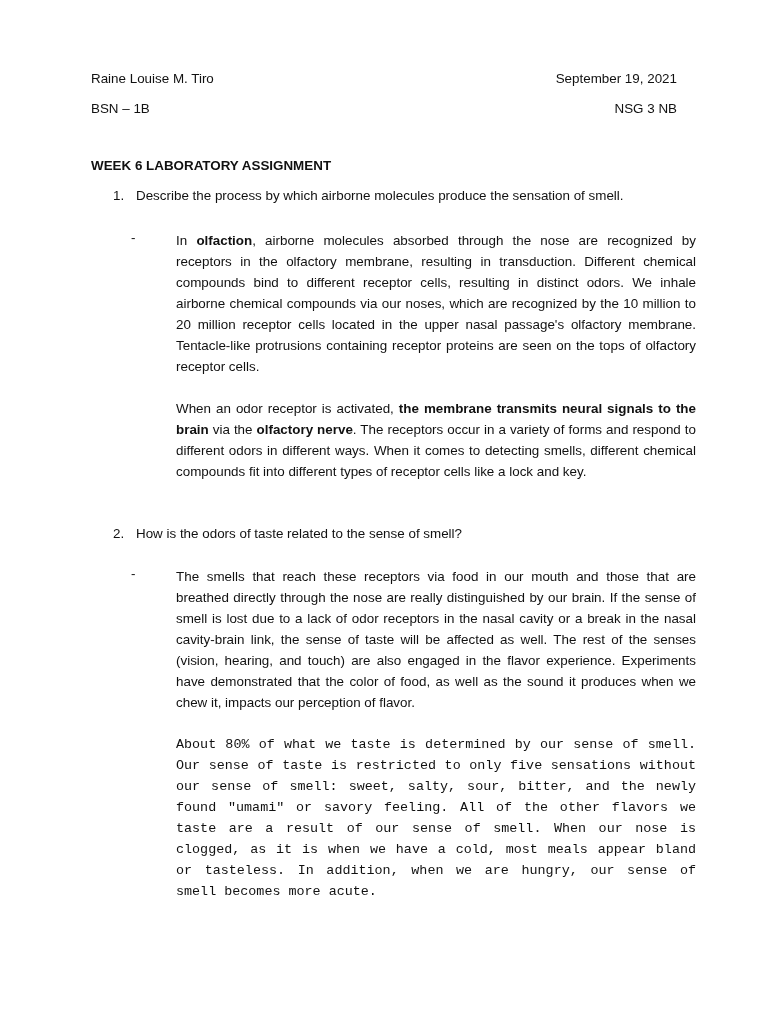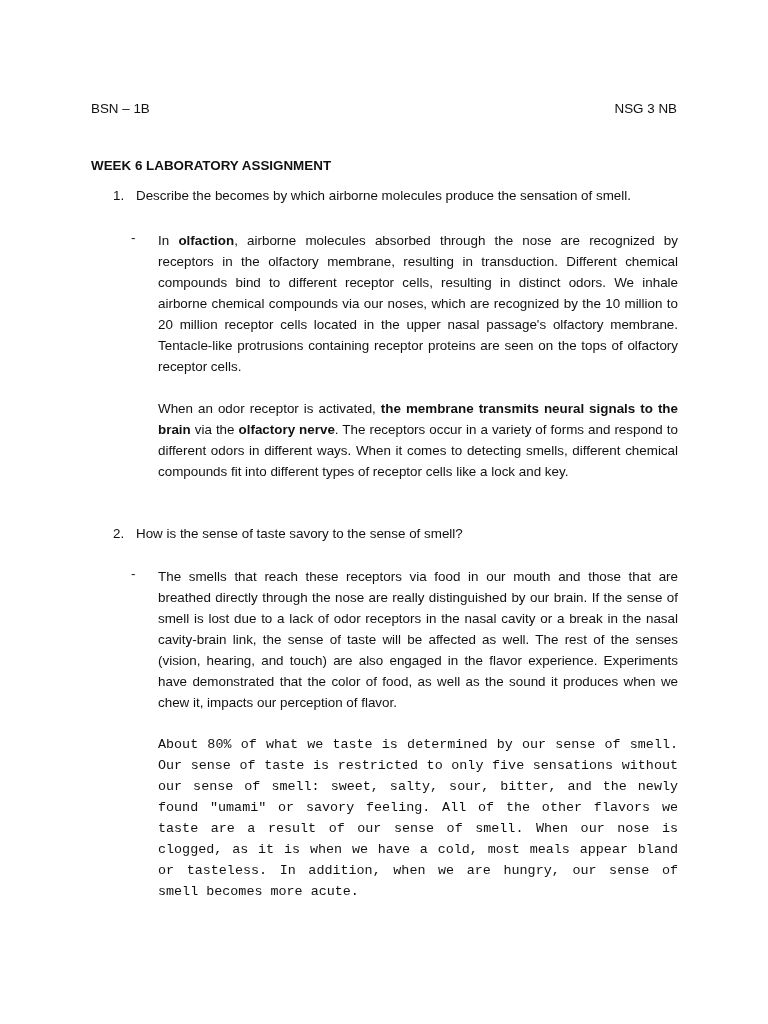--- a/index.html
+++ b/index.html
@@ -8,49 +8,53 @@
   .page { position: absolute; left: 0; top: 0; width: 768px; height: 1024px; }
   .hdr { position: absolute; left: 91px; right: 91px; display: flex; justify-content: space-between; }
   .hdr1 { top: 71px; }
   .hdr2 { top: 101px; gap: 14px; }
   .title { position: absolute; left: 91px; top: 158px; font-weight: bold; text-align: right; }
   .q { position: absolute; left: 113px; width: 565px; }
   .q .num { position: absolute; left: 0; top: 0; }
   .q .qtext { position: absolute; left: 23px; top: 0; white-space: nowrap; }
   .q1 { top: 188px; }
   .q2 { top: 526px; }
-  .ans { position: absolute; left: 158px; width: 520px; line-height: 21px; text-align: justify; }
+  .ans { position: absolute; left: 176px; width: 520px; line-height: 21px; text-align: justify; }
   .dash { position: absolute; left: 131px; }
   .a1p1 { top: 230px; }
   .a1p2 { top: 398px; }
   .a2p1 { top: 566px; }
   .a2p2 { top: 734px; font-family: Liberation Mono, monospace; }
   .d1 { top: 230px; }
   .d2 { top: 566px; }
   b { font-weight: bold; }
 </style>
 </head>
 <body>
 
 <div class="page">
+  <div class="hdr hdr1">
+    <span>Raine Louise M. Tiro</span>
+    <span>September 19, 2021</span>
+  </div>
   <div class="hdr hdr2">
     <span>BSN – 1B</span>
     <span>NSG 3 NB</span>
   </div>
 
   <div class="title">WEEK 6 LABORATORY ASSIGNMENT</div>
 
   <div class="q q1">
     <span class="num">1.</span>
-    <span class="qtext">Describe the becomes by which airborne molecules produce the sensation of smell.</span>
+    <span class="qtext">Describe the process by which airborne molecules produce the sensation of smell.</span>
   </div>
   <span class="dash d1">-</span>
   <div class="ans a1p1"><span>In </span><b>olfaction</b><span>, airborne molecules absorbed through the nose are recognized by receptors in the olfactory membrane, resulting in transduction. Different chemical compounds bind to different receptor cells, resulting in distinct odors. We inhale airborne chemical compounds via our noses, which are recognized by the 10 million to 20 million receptor cells located in the upper nasal passage's olfactory membrane. Tentacle-like protrusions containing receptor proteins are seen on the tops of olfactory receptor cells.</span></div>
   <div class="ans a1p2"><span>When an odor receptor is activated, </span><b>the membrane transmits neural signals to the brain</b><span> via the </span><b>olfactory nerve</b><span>. The receptors occur in a variety of forms and respond to different odors in different ways. When it comes to detecting smells, different chemical compounds fit into different types of receptor cells like a lock and key.</span></div>
 
   <div class="q q2">
     <span class="num">2.</span>
-    <span class="qtext">How is the sense of taste savory to the sense of smell?</span>
+    <span class="qtext">How is the odors of taste related to the sense of smell?</span>
   </div>
   <span class="dash d2">-</span>
   <div class="ans a2p1"><span>The smells that reach these receptors via food in our mouth and those that are breathed directly through the nose are really distinguished by our brain. If the sense of smell is lost due to a lack of odor receptors in the nasal cavity or a break in the nasal cavity-brain link, the sense of taste will be affected as well. The rest of the senses (vision, hearing, and touch) are also engaged in the flavor experience. Experiments have demonstrated that the color of food, as well as the sound it produces when we chew it, impacts our perception of flavor.</span></div>
   <div class="ans a2p2"><span>About 80% of what we taste is determined by our sense of smell. Our sense of taste is restricted to only five sensations without our sense of smell: sweet, salty, sour, bitter, and the newly found "umami" or savory feeling. All of the other flavors we taste are a result of our sense of smell. When our nose is clogged, as it is when we have a cold, most meals appear bland or tasteless. In addition, when we are hungry, our sense of smell becomes more acute.</span></div>
 </div>
 
 </body></html>

